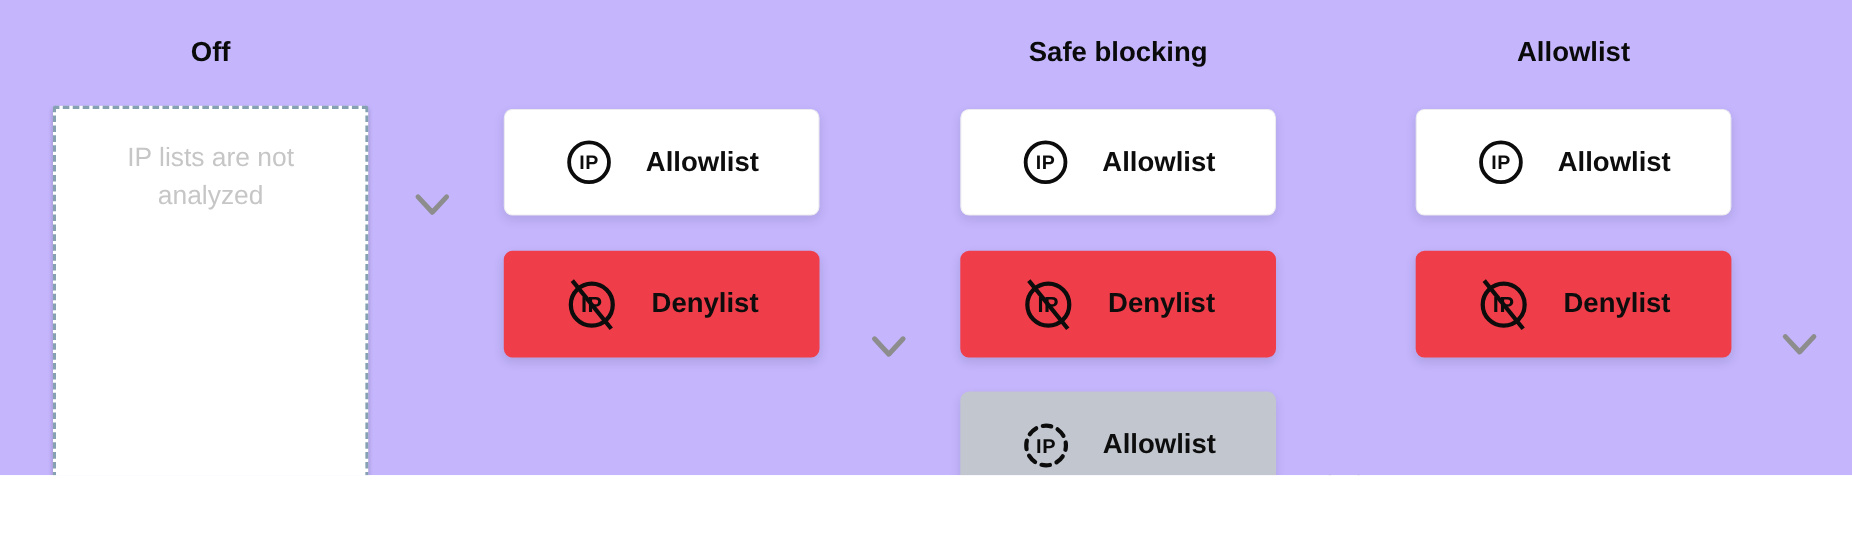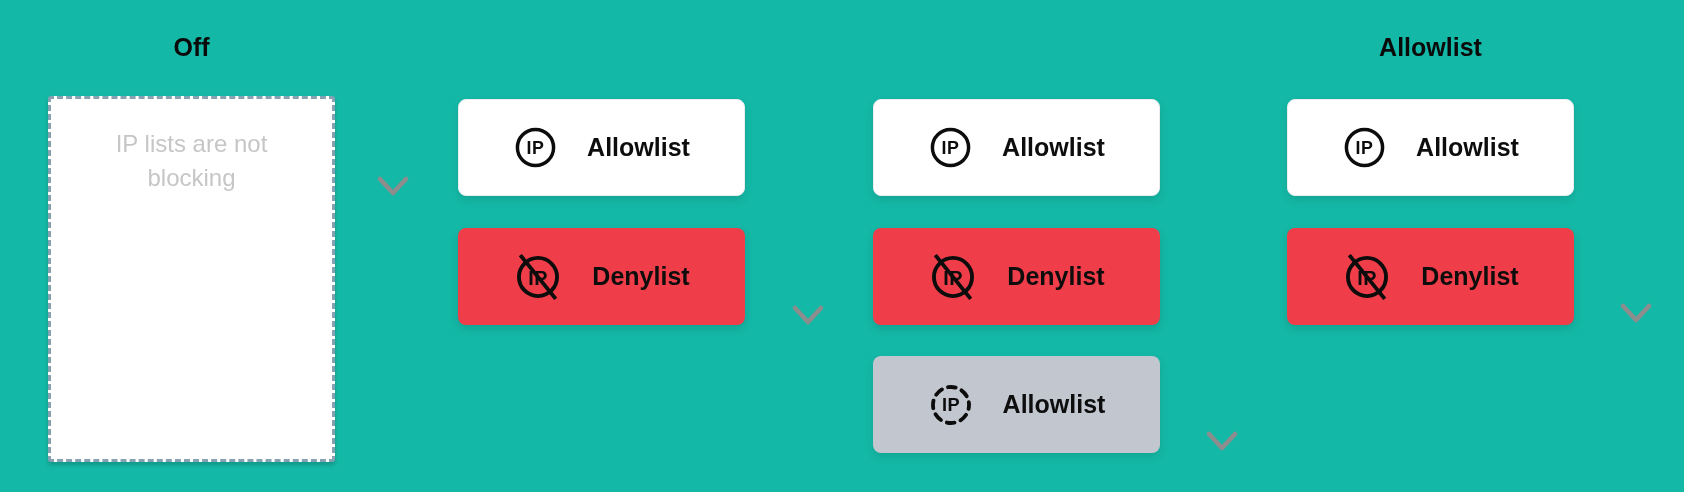--- a/index.html
+++ b/index.html
@@ -1,17 +1,17 @@
 <!DOCTYPE html>
 <html><head>
 <meta charset="utf-8">
 <style>
   html,body{margin:0;padding:0;background:#fff;}
   .canvas{
-    position:relative;width:1684px;height:492px;background:#14b8a6;
+    position:relative;width:1684px;height:432px;background:#c4b5fd;
     font-family:"Liberation Sans",sans-serif;overflow:hidden;
   }
   .column{position:absolute;top:0;width:287px;height:500px;}
   .col-off{left:48px;}
   .col-monitoring{left:458px;}
   .col-safe{left:873px;}
   .col-blocking{left:1287px;}
   .col-title{
     position:absolute;top:33px;left:0;right:0;text-align:center;
     font-size:25px;line-height:28px;font-weight:700;color:#0a0a0a;
@@ -45,21 +45,21 @@
   .arrow-4{left:1618px;}
 </style>
 </head>
 <body>
 
 <div class="canvas">
 
   <div class="column col-off">
     <div class="col-title">Off</div>
     <div class="off-box">
-      <div class="off-note">IP lists are not blocking</div>
+      <div class="off-note">IP lists are not analyzed</div>
     </div>
   </div>
 
   <div class="arrow arrow-1">
     <svg width="36" height="104" viewBox="0 0 36 104">
       <defs>
         <linearGradient id="ag1" x1="0" y1="0" x2="0" y2="1">
           <stop offset="0" stop-color="#141414"></stop>
             <stop offset="1" stop-color="#8f8f8f"></stop>
         </linearGradient>
@@ -98,20 +98,21 @@
           <stop offset="0" stop-color="#141414"></stop>
             <stop offset="1" stop-color="#8f8f8f"></stop>
         </linearGradient>
       </defs>
       <line x1="18" y1="0" x2="18" y2="225" stroke="url(#ag2)" stroke-width="4.5"></line>
       <path d="M5 215 L18 229 L31 215" fill="none" stroke="#8d8d8d" stroke-width="4.5" stroke-linecap="round" stroke-linejoin="round"></path>
     </svg>
   </div>
 
   <div class="column col-safe">
+    <div class="col-title">Safe blocking</div>
     <div class="card card-allow">
       <span class="icon">
         <svg width="45" height="45" viewBox="0 0 48 48">
           <circle cx="24" cy="24" r="19.3" fill="none" stroke="#0c0c0c" stroke-width="3.7"></circle>
           <text class="svg-ip" x="24" y="24.5" text-anchor="middle" dominant-baseline="central">IP</text>
         </svg>
       </span>
       <span class="card-label">Allowlist</span>
     </div>
     <div class="card card-deny">

